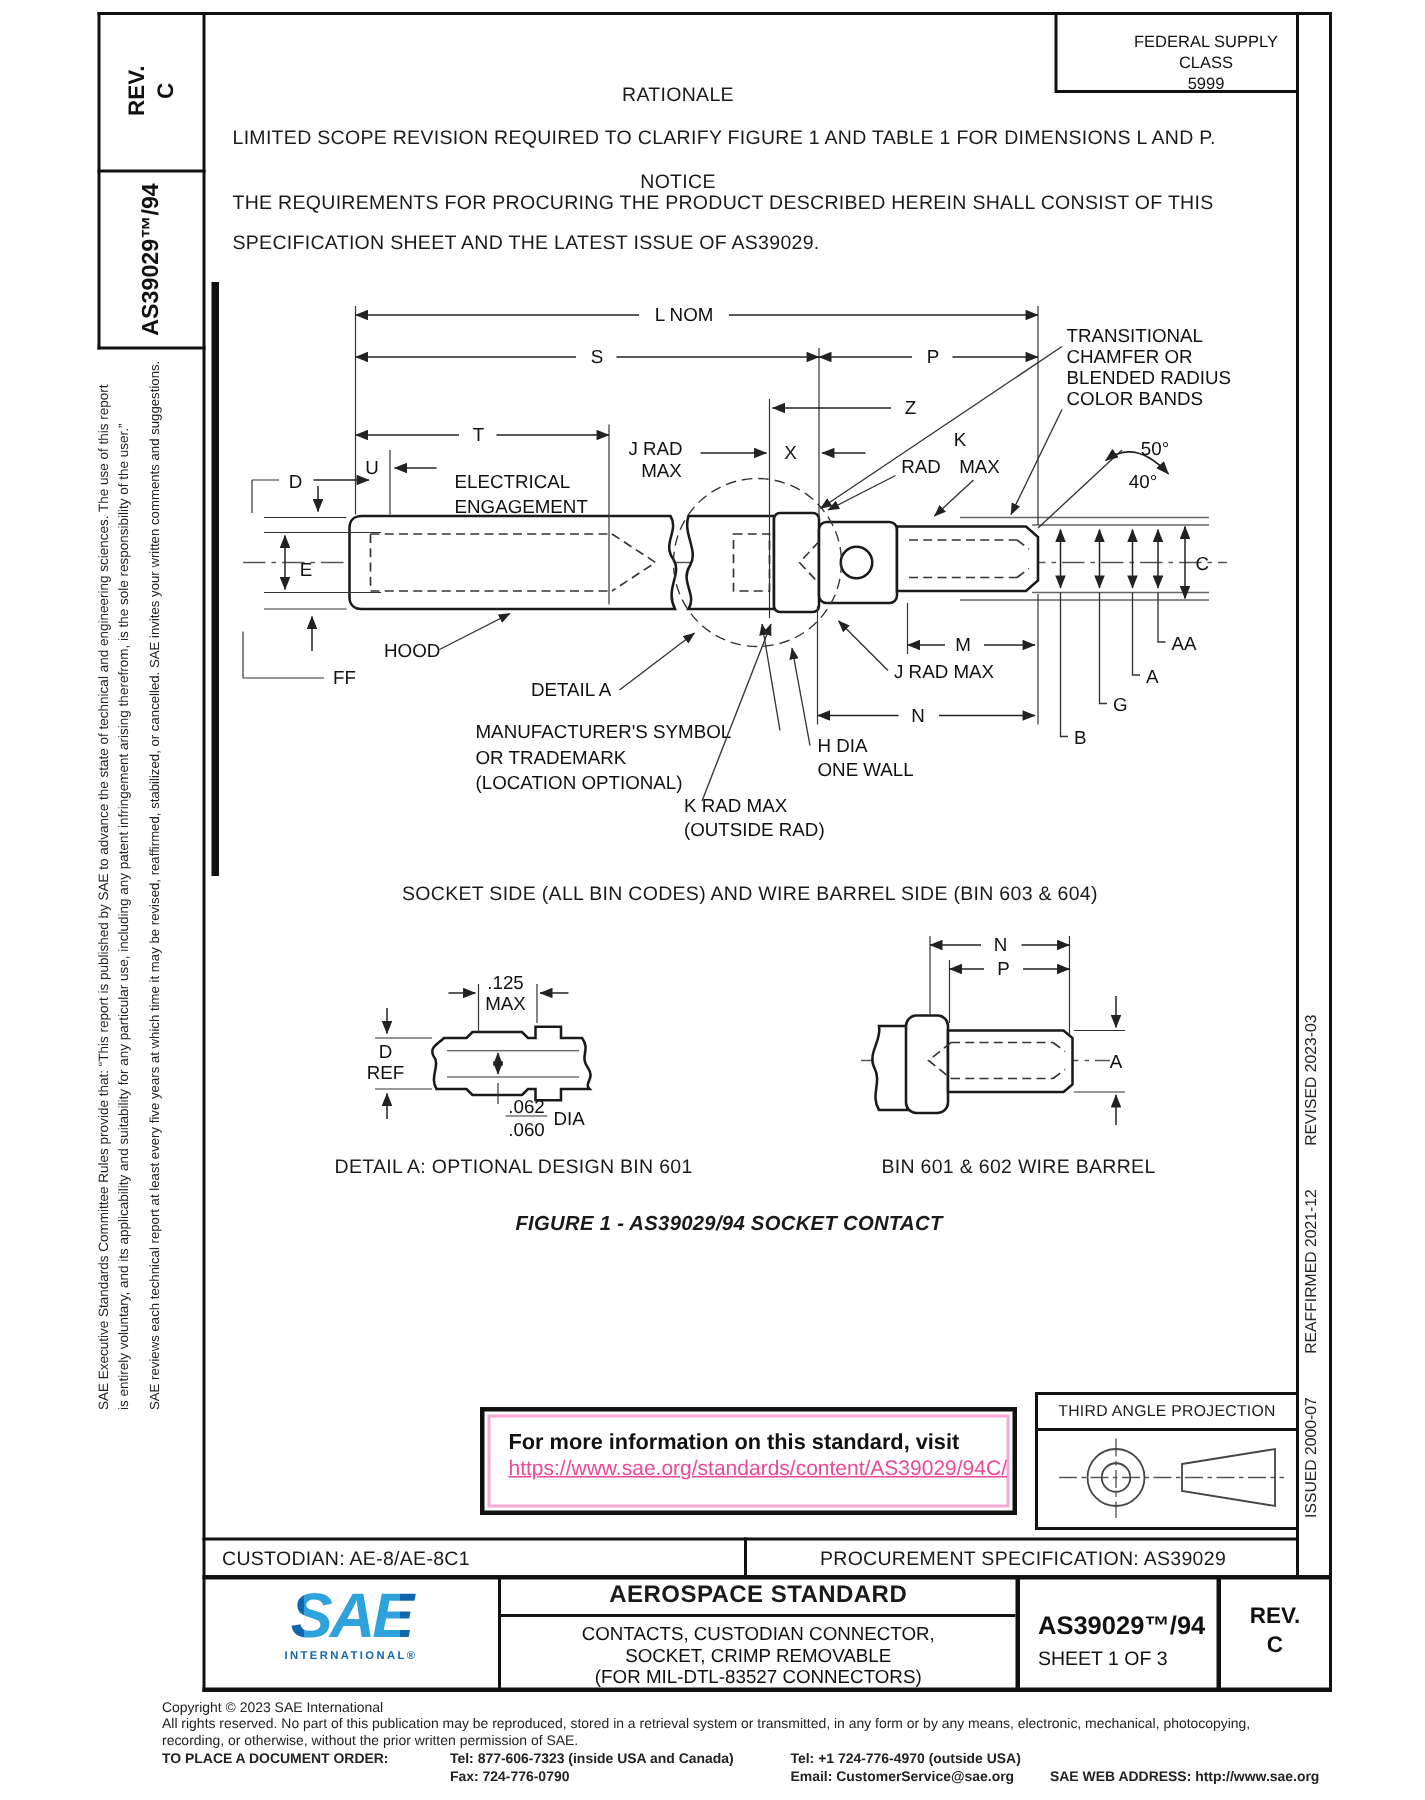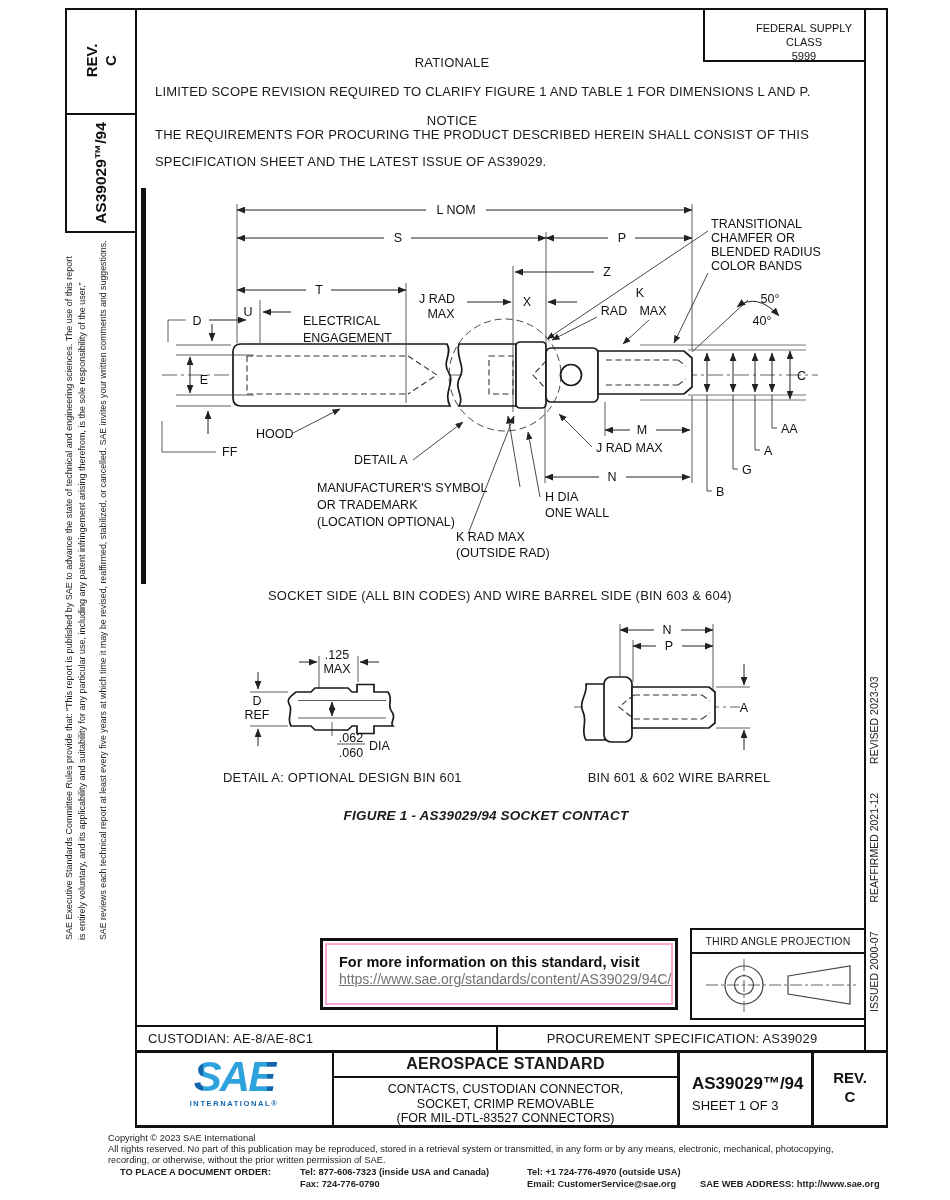--- a/index.html
+++ b/index.html
@@ -20,21 +20,21 @@
   .cl{stroke:#555;stroke-width:.9;fill:none;stroke-dasharray:15 4 3 4;}
   .ext{stroke:#333;stroke-width:.8;fill:none;}
   .band{stroke:#666;stroke-width:.9;fill:none;}
   .dim{stroke:#222;stroke-width:1;fill:none;}
   .ldr{stroke:#333;stroke-width:.9;fill:none;}
   .infobox-outer{position:absolute;left:320px;top:938px;width:358px;height:72px;
      border:3px solid #111;box-sizing:border-box;}
   .infobox-inner{position:absolute;left:2px;top:2px;right:2px;bottom:2px;
      border:2px solid #f9a8d4;box-sizing:border-box;padding:9px 12px;}
   .infobox-inner .l1{font-weight:bold;font-size:14.5px;}
-  .infobox-inner a{color:#737373;font-size:14px;text-decoration:underline;}
+  .infobox-inner a{color:#ec4899;font-size:14px;text-decoration:underline;}
   .logo-sae{font-size:42px;font-weight:900;font-style:italic;letter-spacing:-2px;
      background:linear-gradient(90deg,#1266ae 0 34%,#2ea2dc 34% 67%,#1266ae 67%);
      -webkit-background-clip:text;background-clip:text;color:transparent;line-height:1;}
   .logo-sub{font-size:7.5px;font-weight:bold;color:#1266ae;letter-spacing:1.6px;margin-top:1px;}
   .fineprint{position:absolute;font-size:9.3px;color:#222;white-space:nowrap;}
   .fineprint.b{font-weight:bold;}
 </style>
 </head>
 <body>
 
@@ -285,20 +285,20 @@
     <div style="font-size:13px;margin-top:4px;">SHEET 1 OF 3</div>
   </div>
   <div class="abs ctr" style="left:814px;top:1068px;width:72px;font-size:15px;font-weight:bold;line-height:19px;">
     <div>REV.</div>
     <div>C</div>
   </div>
 
   <div class="fineprint" style="left:108px;top:1133px;">Copyright © 2023 SAE International</div>
   <div class="fineprint" style="left:108px;top:1144px;">All rights reserved. No part of this publication may be reproduced, stored in a retrieval system or transmitted, in any form or by any means, electronic, mechanical, photocopying,</div>
   <div class="fineprint" style="left:108px;top:1155px;">recording, or otherwise, without the prior written permission of SAE.</div>
-  <div class="fineprint b" style="left:120px;top:1167px;">TO PLACE A DOCUMENT ORDER:</div>
+  <div class="fineprint b" style="left:108px;top:1167px;">TO PLACE A DOCUMENT ORDER:</div>
   <div class="fineprint b" style="left:300px;top:1167px;">Tel: 877-606-7323 (inside USA and Canada)</div>
   <div class="fineprint b" style="left:527px;top:1167px;text-align:right;">Tel: +1 724-776-4970 (outside USA)</div>
   <div class="fineprint b" style="left:300px;top:1179px;">Fax: 724-776-0790</div>
   <div class="fineprint b" style="left:527px;top:1179px;">Email: CustomerService@sae.org</div>
   <div class="fineprint b" style="left:700px;top:1179px;">SAE WEB ADDRESS: http://www.sae.org</div>
 
 </div>
 
 </body></html>

